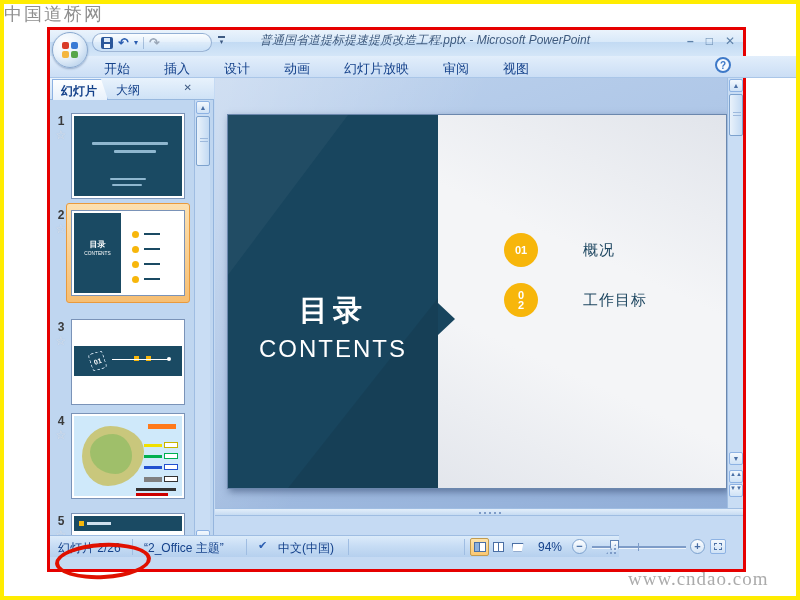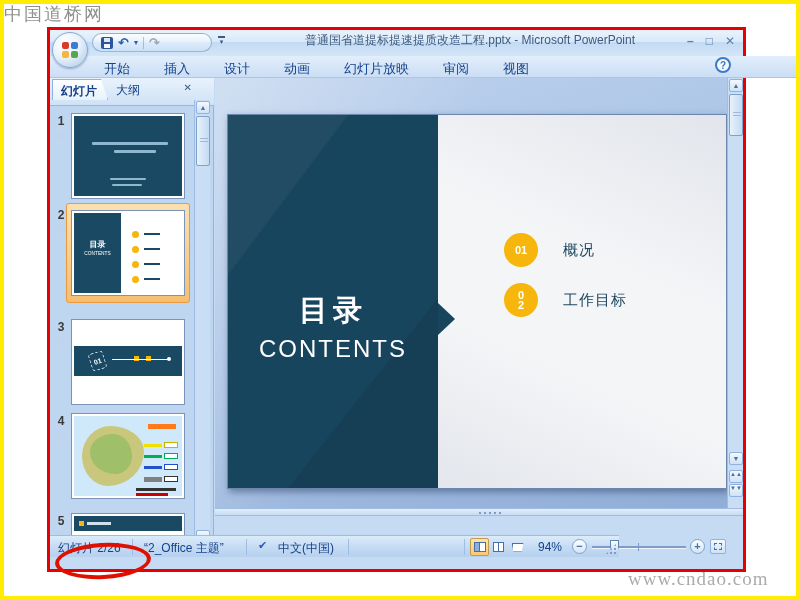--- a/index.html
+++ b/index.html
@@ -29,39 +29,39 @@
   .qat .sep { width:1px; height:12px; background:rgba(110,145,190,.5); }
   .icon-save { width:12px; height:12px; background:#2b579a; border-radius:2px; position:relative; }
   .icon-save:before { content:""; position:absolute; left:3px; top:1px; width:6px; height:4px; background:#dce9f8; }
   .icon-save:after { content:""; position:absolute; left:3px; bottom:1px; width:6px; height:4px; background:#f4f8fd; }
   .icon-undo { color:#2a5db0; font-size:13px; line-height:12px; font-weight:bold; }
   .icon-redo { color:#9aa7b8; font-size:13px; line-height:12px; font-weight:bold; }
   .qat .dd { color:#2a5db0; font-size:8px; }
   .qat-more { position:absolute; left:168px; top:6px; display:flex; flex-direction:column; align-items:center; color:#3e5a82; }
   .qat-more b { width:7px; height:1.5px; background:#3e5a82; margin-bottom:1px; }
   .qat-more span { font-size:7px; line-height:5px; }
-  .title-text { position:absolute; left:165px; top:2px; width:420px; text-align:right; font-size:12px; color:#3e5a7e; white-space:nowrap; overflow:hidden; }
+  .title-text { position:absolute; left:165px; top:2px; width:420px; text-align:center; font-size:12px; color:#3e5a7e; white-space:nowrap; overflow:hidden;font-style:italic; }
   .win-controls { position:absolute; right:8px; top:4px; display:flex; gap:12px; color:#5e81a8; font-weight:bold; font-size:12px; }
   .win-controls span { cursor:default; }
 
   
   .tabrow { position:absolute; left:0; top:26px; width:768px; height:22px;
     background:linear-gradient(to bottom,#e2eefb,#cbdef5); border-bottom:1px solid #aac6e8; }
   .ribbon-tabs { position:absolute; left:44px; top:2px; display:flex; gap:14px; }
   .ribbon-tab { padding:2px 10px; font-size:13px; color:#15428b; white-space:nowrap; }
   .help-btn { position:absolute; right:12px; top:27px; width:16px; height:16px; border-radius:50%;
     background:#f4f9fe; border:2px solid #3e79c8; color:#3e79c8; font-size:10px; font-weight:bold;
     display:flex; align-items:center; justify-content:center; z-index:6; }
 
   
   .content { position:absolute; left:0; top:48px; width:693px; height:467px; }
 
   
   .left-pane { position:absolute; left:0; top:0; width:164px; height:467px; background:#bfd6f0; border-right:1px solid #95b5dd; }
-  .pane-tabs { position:absolute; left:0; top:0; width:164px; height:28px;
+  .pane-tabs { position:absolute; left:0; top:0; width:164px; height:22px;
     background:linear-gradient(to bottom,#e8f2fc,#cfe2f6); border-bottom:1px solid #98b8de; }
   .pane-tab { position:absolute; top:1px; height:21px; font-size:12px; color:#15428b; padding:3px 10px 0 8px; }
   .pane-tab.active { left:2px; width:56px; background:linear-gradient(#fdfeff,#e8f1fb); border:1px solid #8db2e3; border-bottom:none;
     font-weight:bold; clip-path:polygon(0 0,calc(100% - 7px) 0,100% 100%,0 100%); }
   .pane-tab.inactive { left:58px; width:52px; clip-path:polygon(0 0,calc(100% - 7px) 0,100% 100%,0 100%); }
   .pane-close { position:absolute; right:22px; top:4px; font-size:10px; font-weight:bold; color:#3e5a82; }
 
   .thumb-list { position:absolute; left:0; top:22px; width:164px; height:445px; overflow:hidden; }
   .thumb-num { position:absolute; left:4px; width:14px; text-align:center; font-size:12px; font-weight:bold; color:#3a3a3a; }
   .thumb-star { position:absolute; left:3px; width:16px; text-align:center; font-size:12px; color:#eef3fa; text-shadow:0 0 1px #7d97b8; }
@@ -123,21 +123,21 @@
                linear-gradient(25deg,rgba(210,215,225,.5) 0%,rgba(244,245,247,0) 35%); }
   .chevron { position:absolute; left:210px; top:188px; width:0; height:0;
     border-left:17px solid #18455e; border-top:16px solid transparent; border-bottom:16px solid transparent; }
   .slide-title { position:absolute; left:0; top:176px; width:210px; text-align:center; color:#ffffff; z-index:2; }
   .slide-title .cn { font-size:29px; font-weight:bold; letter-spacing:5px; display:block; }
   .slide-title .en { font-size:24px; letter-spacing:2px; display:block; margin-top:4px; }
   .toc-item { position:absolute; left:276px; display:flex; align-items:center; gap:25px; }
   .toc-circle { width:34px; height:34px; border-radius:50%; background:#f7b60b; color:#fff; font-weight:bold;
     display:flex; align-items:center; justify-content:center; font-size:11px; }
   .toc-circle.stacked span { display:inline-block; width:9px; line-height:10px; font-size:11px; word-break:break-all; text-align:center; }
-  .toc-label { font-size:15px; color:#1d4660; letter-spacing:1px; white-space:nowrap; }
+  .toc-label { font-size:15px; color:#1d4660; letter-spacing:1px; white-space:nowrap;margin-left:20px; }
 
   
   .main-scroll { position:absolute; left:677px; top:0; width:16px; height:430px; background:#c9ddf4; border-left:1px solid #9fbde2; }
   .dbl-arrow { position:absolute; left:1px; width:14px; height:13px; background:linear-gradient(#f3f8fd,#cfe2f6); border:1px solid #8db2e3; border-radius:2px;
     color:#4a6fa5; font-size:6px; line-height:5px; text-align:center; padding-top:1px; }
 
   
   .splitter { position:absolute; left:165px; top:430px; width:528px; height:8px;
     background:linear-gradient(#e3eefa,#c6dbf2); border-top:1px solid #9fbde2; border-bottom:1px solid #9fbde2; }
   .splitter i { position:absolute; left:50%; top:2.5px; width:24px; height:2px;

